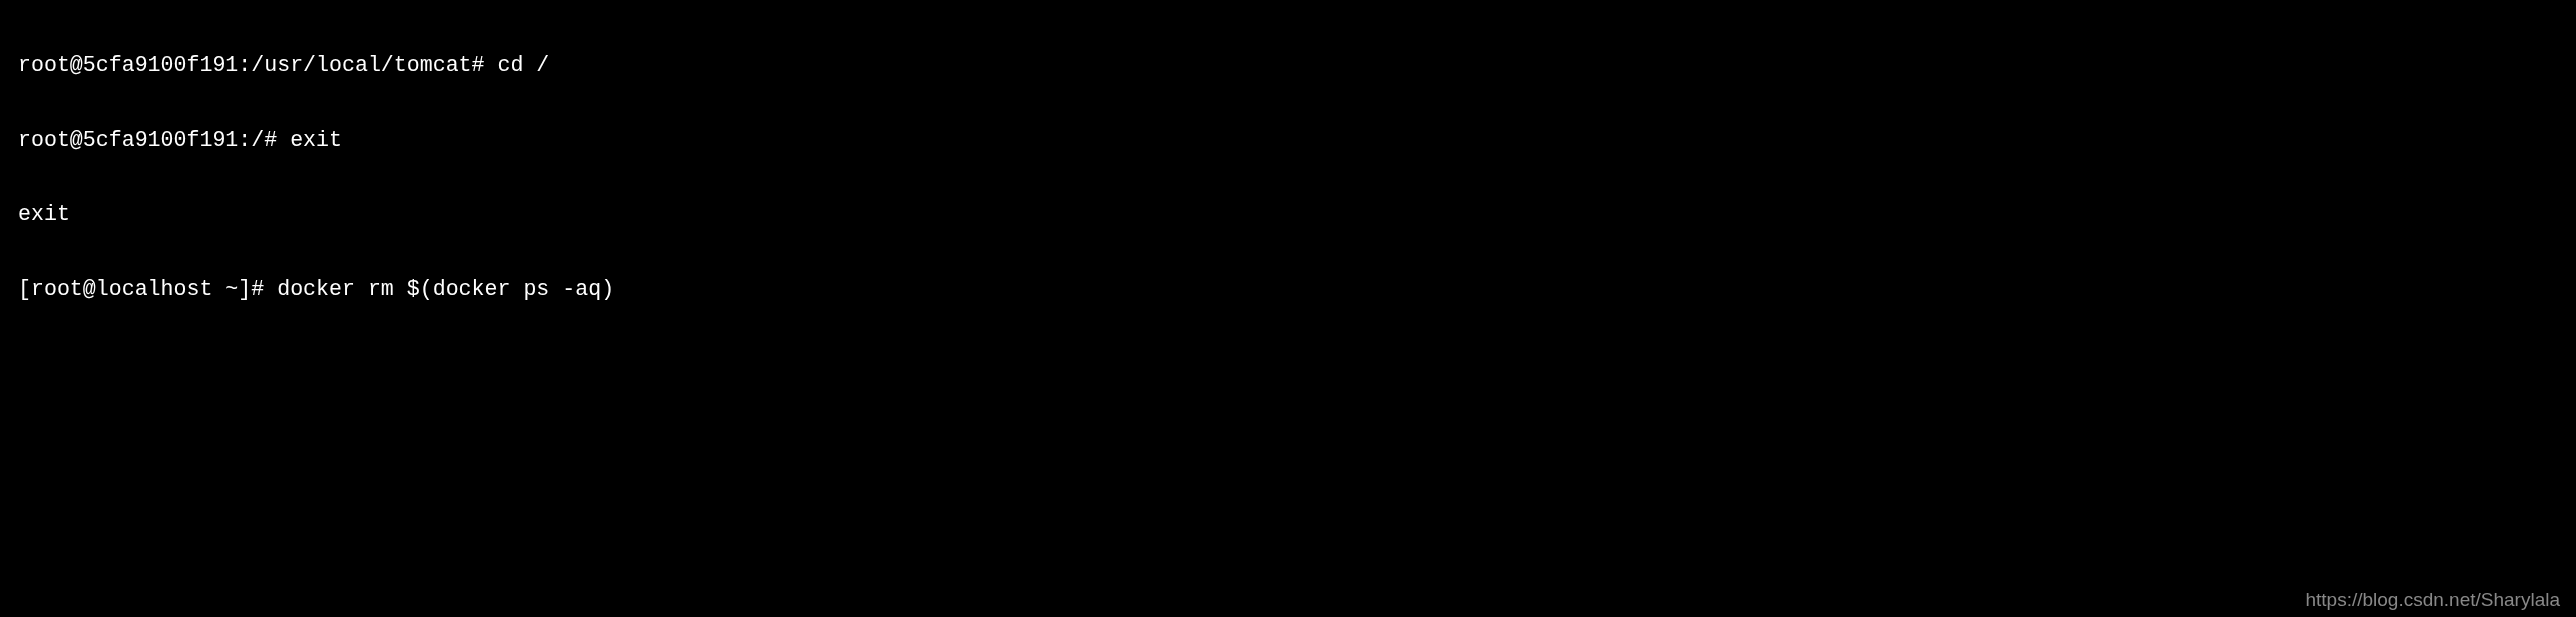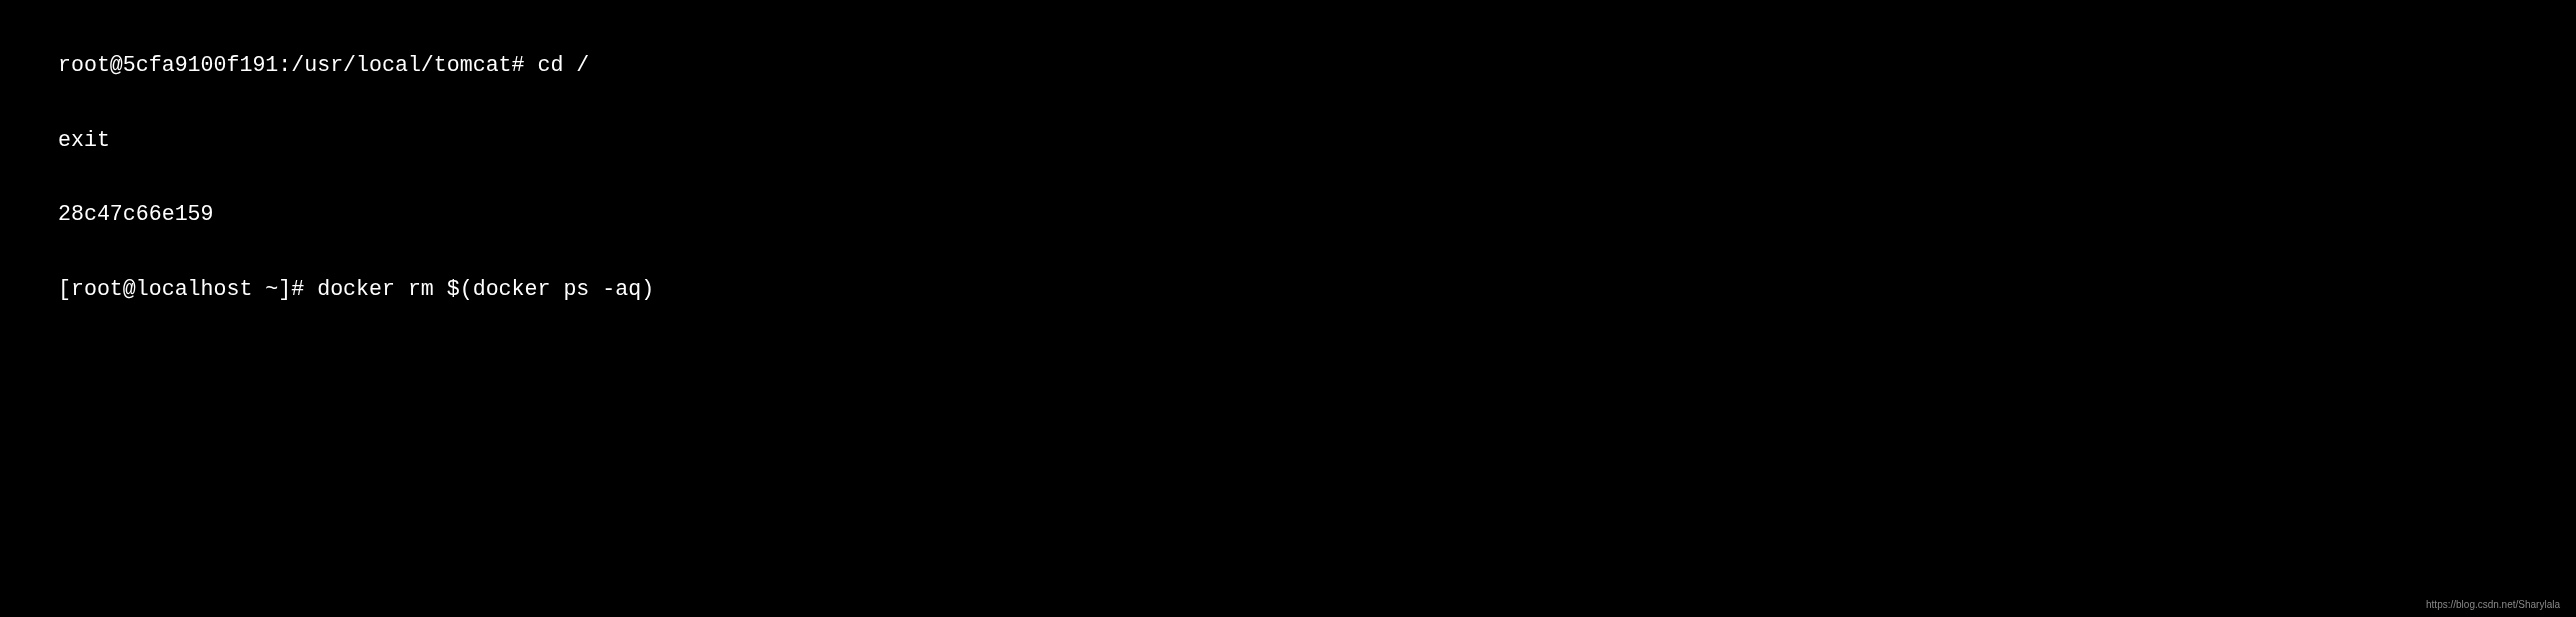--- a/index.html
+++ b/index.html
@@ -18,41 +18,40 @@
       height: 618px;
       position: relative;
       overflow: hidden;
     }
     .terminal {
       white-space: pre-wrap;
       word-break: break-all;
     }
     .line {
       display: block;
-      margin-left: 40px;
     }
     .prompt, .cmd, .output {
       display: inline;
     }
     .watermark {
       position: absolute;
       bottom: 7.2px;
       right: 16px;
-      font-size: 10px;
+      font-size: 19px;
       color: #888888;
       font-family: Arial, sans-serif;
     }
   </style>
 </head>
 <body>
 
 <div class="terminal">
   <span class="line"><span class="prompt">root@5cfa9100f191:/usr/local/tomcat# </span><span class="cmd">cd /</span></span>
+  <span class="line"><span class="prompt">root@5cfa9100f191:/# </span><span class="cmd">exit</span></span>
   <span class="line"><span class="output">exit</span></span>
-  <span class="line"><span class="output">28c47c66e159</span></span>
   <span class="line"><span class="prompt">[root@localhost ~]# </span><span class="cmd">docker rm $(docker ps -aq)</span></span>
   
   
   
   
   
   
 </div>
 
 <div class="watermark">https://blog.csdn.net/Sharylala</div>

